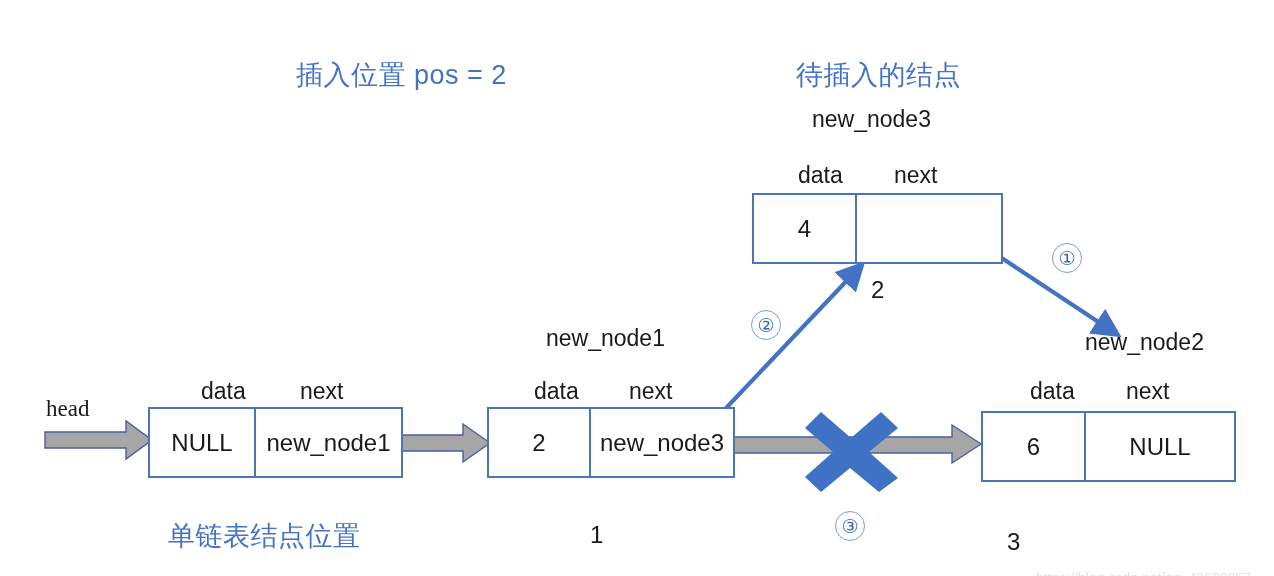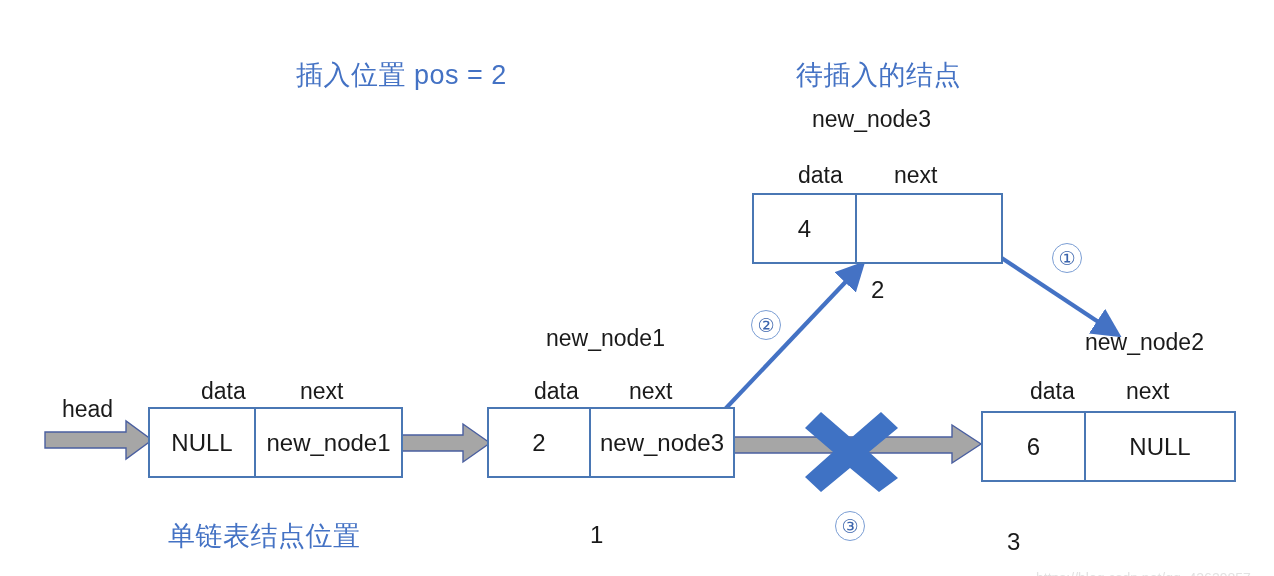--- a/index.html
+++ b/index.html
@@ -146,21 +146,21 @@
 
   <div class="abs field-head" style="left:798px; top:162px;">data</div>
   <div class="abs field-head" style="left:894px; top:162px;">next</div>
 
   <div class="abs node-box" style="left:752px; top:193px; width:251px; height:71px;">
     <div class="cell data-cell" style="width:101px;">4</div>
   </div>
 
   <div class="abs pos-num" style="left:871px; top:276px;">2</div>
 
-  <div class="abs label-plain" style="left:62px; top:396px;">head</div>
+  <div class="abs label-plain" style="left:46px; top:396px;font-family:Liberation Serif, serif;">head</div>
 
   <div class="abs field-head" style="left:201px; top:378px;">data</div>
   <div class="abs field-head" style="left:300px; top:378px;">next</div>
 
   <div class="abs node-box" style="left:148px; top:407px; width:255px; height:71px;">
     <div class="cell data-cell" style="width:104px;">NULL</div>
     <div class="cell" style="flex:1;">new_node1</div>
   </div>
 
   <div class="abs label-plain" style="left:546px; top:325px;">new_node1</div>

